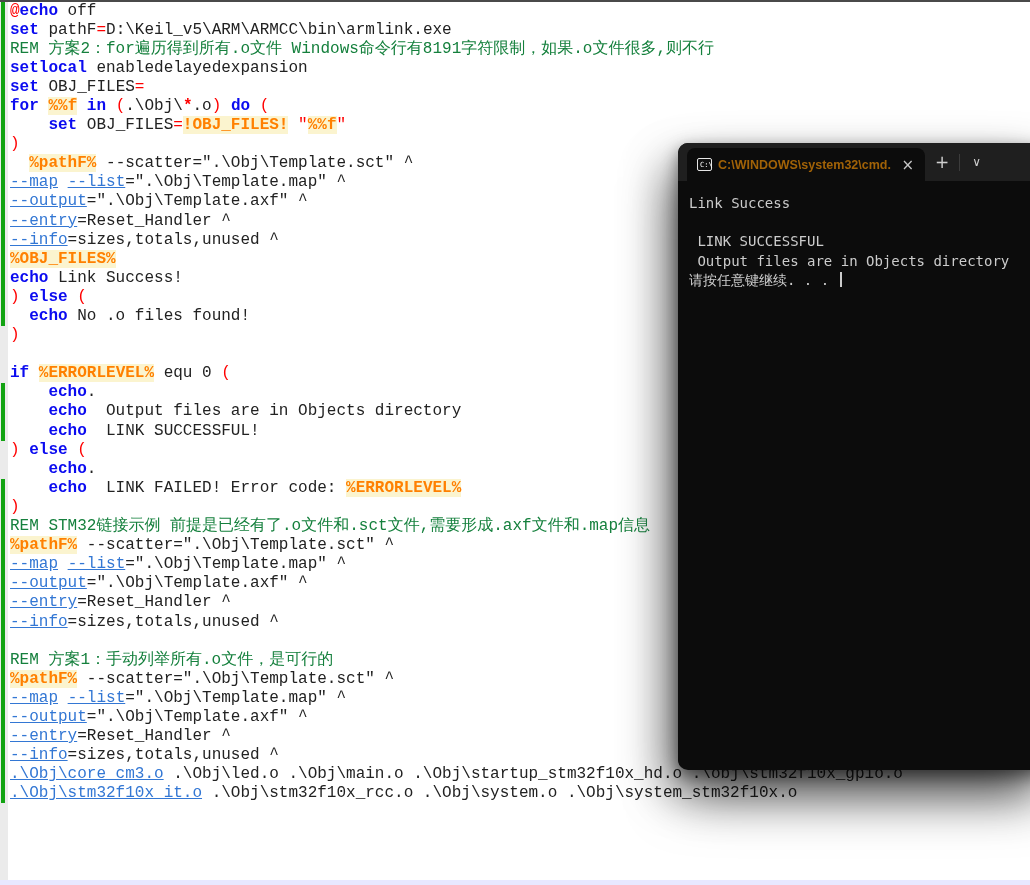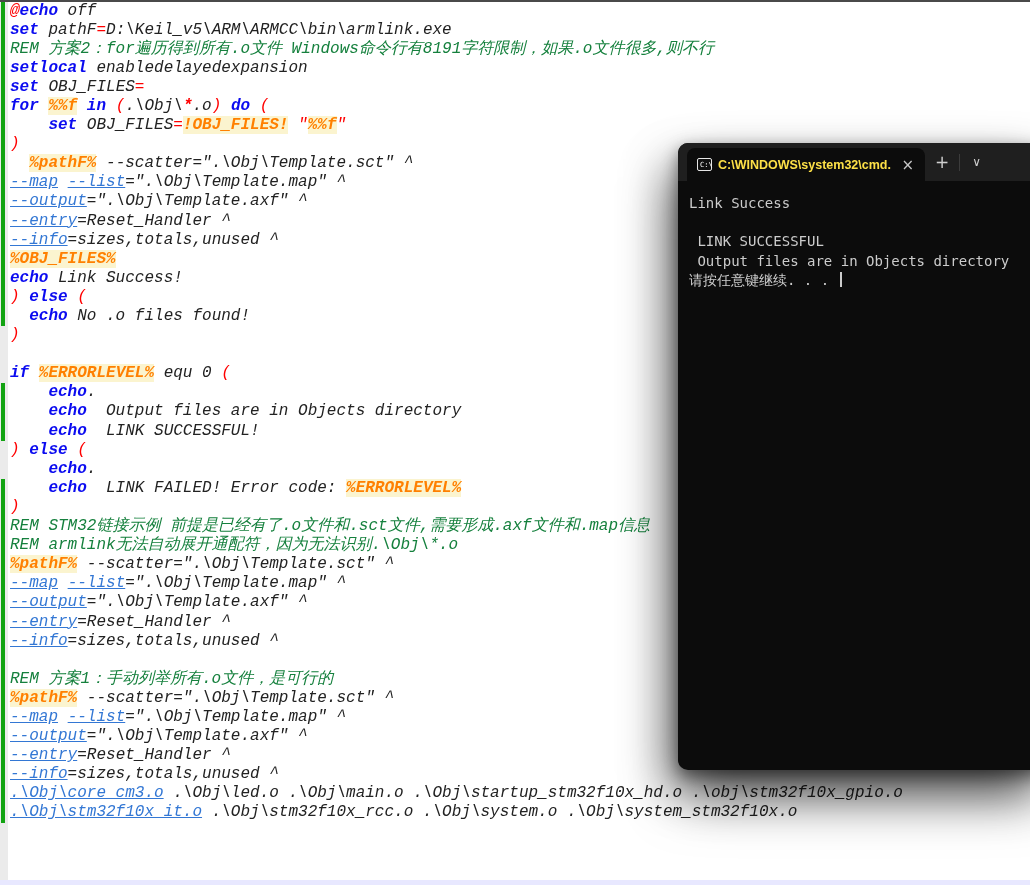--- a/index.html
+++ b/index.html
@@ -6,21 +6,21 @@
   body{
     width:1030px;height:885px;position:relative;overflow:hidden;
     background:#ffffff;font-family:"Liberation Mono","DejaVu Sans Mono",monospace;
   }
   
   .top-rule{position:absolute;left:0;top:0;width:100%;height:2px;background:#4a4a4a;z-index:5;}
 
   
   .editor{position:absolute;inset:0;background:#fff;z-index:1;}
   .ed-margin{position:absolute;left:0;top:0;width:8px;height:100%;background:#ebebeb;}
-  .ed-lines{position:absolute;left:10px;top:1.5px;right:0;font-size:16px;font-style:italic;}
+  .ed-lines{position:absolute;left:10px;top:1.5px;right:0;font-size:16px;}
   .line{position:relative;height:19.1px;line-height:19.1px;white-space:pre;color:#222;}
   .marker{position:absolute;left:-9px;top:0;width:4px;height:100%;background:#12a312;}
   .caret-line{position:absolute;left:0;top:880px;width:100%;height:5px;background:#E8E8FF;}
   .s-kw{color:#0b0bf0;font-weight:bold;}
   .s-cm{color:#15803d;}
   .s-var{color:#ff8000;font-weight:bold;background:#fbf4cf;}
   .s-op{color:#ff0000;}
   .s-opb{color:#ff0000;font-weight:bold;}
   .s-cmd{color:#3377d4;text-decoration:underline;}
   .s-def{color:#222;}
@@ -36,21 +36,21 @@
   .tab{
     width:238px;height:33px;background:#0c0c0c;border-radius:8px 8px 0 0;
     display:flex;align-items:center;padding:0 8px 0 10px;box-sizing:border-box;cursor:default;
   }
   .cmd-ico{
     width:15px;height:13px;border:1px solid #e6e6e6;border-radius:2px;background:#101010;
     color:#fff;font-size:7px;line-height:12px;padding-left:2px;box-sizing:border-box;
     font-family:"DejaVu Sans Mono",monospace;flex:0 0 auto;
   }
   .tab-title{
-    flex:1;margin-left:6px;color:#fde047;font:600 12.5px "Liberation Sans",sans-serif;
+    flex:1;margin-left:6px;color:#a16207;font:600 12.5px "Liberation Sans",sans-serif;
     white-space:nowrap;overflow:hidden;
   }
   .tab-close{color:#c8c8c8;font:400 15px "DejaVu Sans",sans-serif;margin-left:6px;padding:0 3px;}
   .bar-btn{color:#cfcfcf;font:400 17px "DejaVu Sans",sans-serif;align-self:center;padding:0 10px;}
   .bar-sep{width:1px;height:17px;background:#3c3c3c;align-self:center;}
   .chev{font-size:12px;padding:0 12px;}
   .term-body{
     padding:13px 0 0 11px;font-family:"DejaVu Sans Mono",monospace;
     font-size:14px;color:#cccccc;
   }
@@ -86,21 +86,20 @@
       <div class="line"></div>
       <div class="line"><span class="s-kw">if</span><span class="s-def"> </span><span class="s-var">%ERRORLEVEL%</span><span class="s-def"> equ 0 </span><span class="s-op">(</span></div>
       <div class="line"><span class="marker"></span><span class="s-def">    </span><span class="s-kw">echo</span><span class="s-def">.</span></div>
       <div class="line"><span class="marker"></span><span class="s-def">    </span><span class="s-kw">echo</span><span class="s-def">  Output files are in Objects directory</span></div>
       <div class="line"><span class="marker"></span><span class="s-def">    </span><span class="s-kw">echo</span><span class="s-def">  LINK SUCCESSFUL!</span></div>
       <div class="line"><span class="s-op">)</span><span class="s-def"> </span><span class="s-kw">else</span><span class="s-def"> </span><span class="s-op">(</span></div>
       <div class="line"><span class="s-def">    </span><span class="s-kw">echo</span><span class="s-def">.</span></div>
       <div class="line"><span class="marker"></span><span class="s-def">    </span><span class="s-kw">echo</span><span class="s-def">  LINK FAILED! Error code: </span><span class="s-var">%ERRORLEVEL%</span></div>
       <div class="line"><span class="marker"></span><span class="s-op">)</span></div>
       <div class="line"><span class="marker"></span><span class="s-cm">REM STM32链接示例 前提是已经有了.o文件和.sct文件,需要形成.axf文件和.map信息</span></div>
-      <div class="line"><span class="marker"></span><span class="s-cm">REM armlink无法自动展开通配符，因为无法识别.\Obj\*.o</span></div>
       <div class="line"><span class="marker"></span><span class="s-var">%pathF%</span><span class="s-def"> --scatter=".\Obj\Template.sct" ^</span></div>
       <div class="line"><span class="marker"></span><span class="s-cmd">--map</span><span class="s-def"> </span><span class="s-cmd">--list</span><span class="s-def">=".\Obj\Template.map" ^</span></div>
       <div class="line"><span class="marker"></span><span class="s-cmd">--output</span><span class="s-def">=".\Obj\Template.axf" ^</span></div>
       <div class="line"><span class="marker"></span><span class="s-cmd">--entry</span><span class="s-def">=Reset_Handler ^</span></div>
       <div class="line"><span class="marker"></span><span class="s-cmd">--info</span><span class="s-def">=sizes,totals,unused ^</span></div>
       <div class="line"><span class="marker"></span></div>
       <div class="line"><span class="marker"></span><span class="s-cm">REM 方案1：手动列举所有.o文件，是可行的</span></div>
       <div class="line"><span class="marker"></span><span class="s-var">%pathF%</span><span class="s-def"> --scatter=".\Obj\Template.sct" ^</span></div>
       <div class="line"><span class="marker"></span><span class="s-cmd">--map</span><span class="s-def"> </span><span class="s-cmd">--list</span><span class="s-def">=".\Obj\Template.map" ^</span></div>
       <div class="line"><span class="marker"></span><span class="s-cmd">--output</span><span class="s-def">=".\Obj\Template.axf" ^</span></div>

